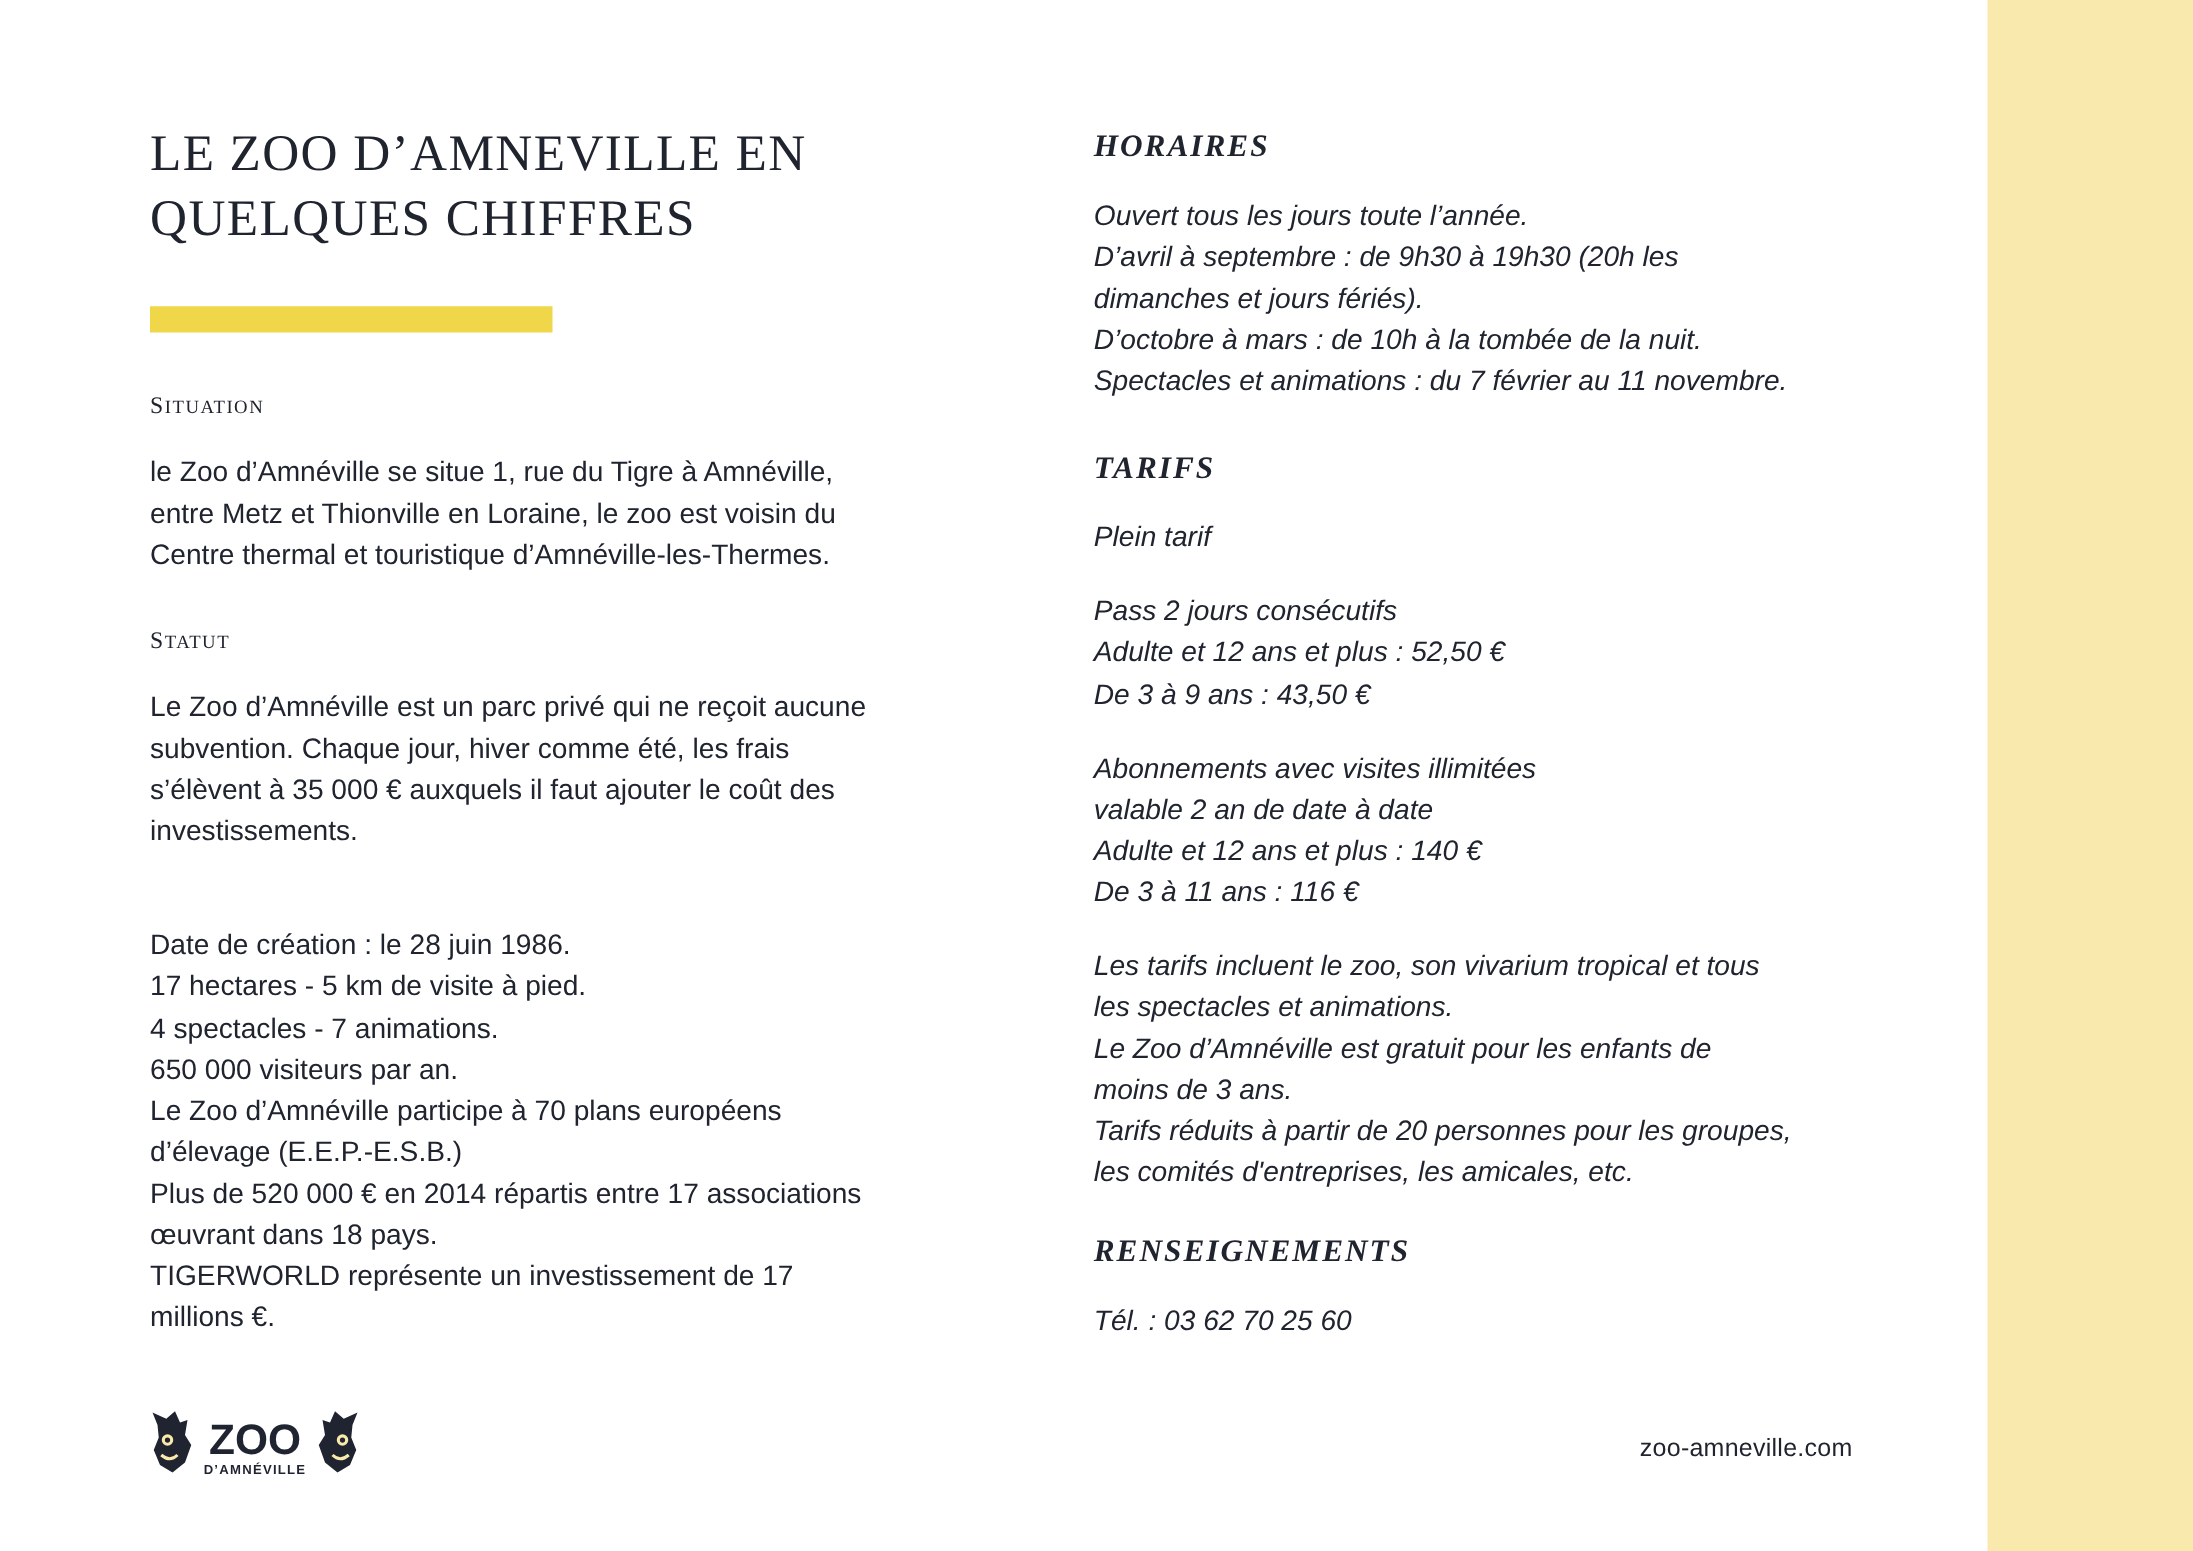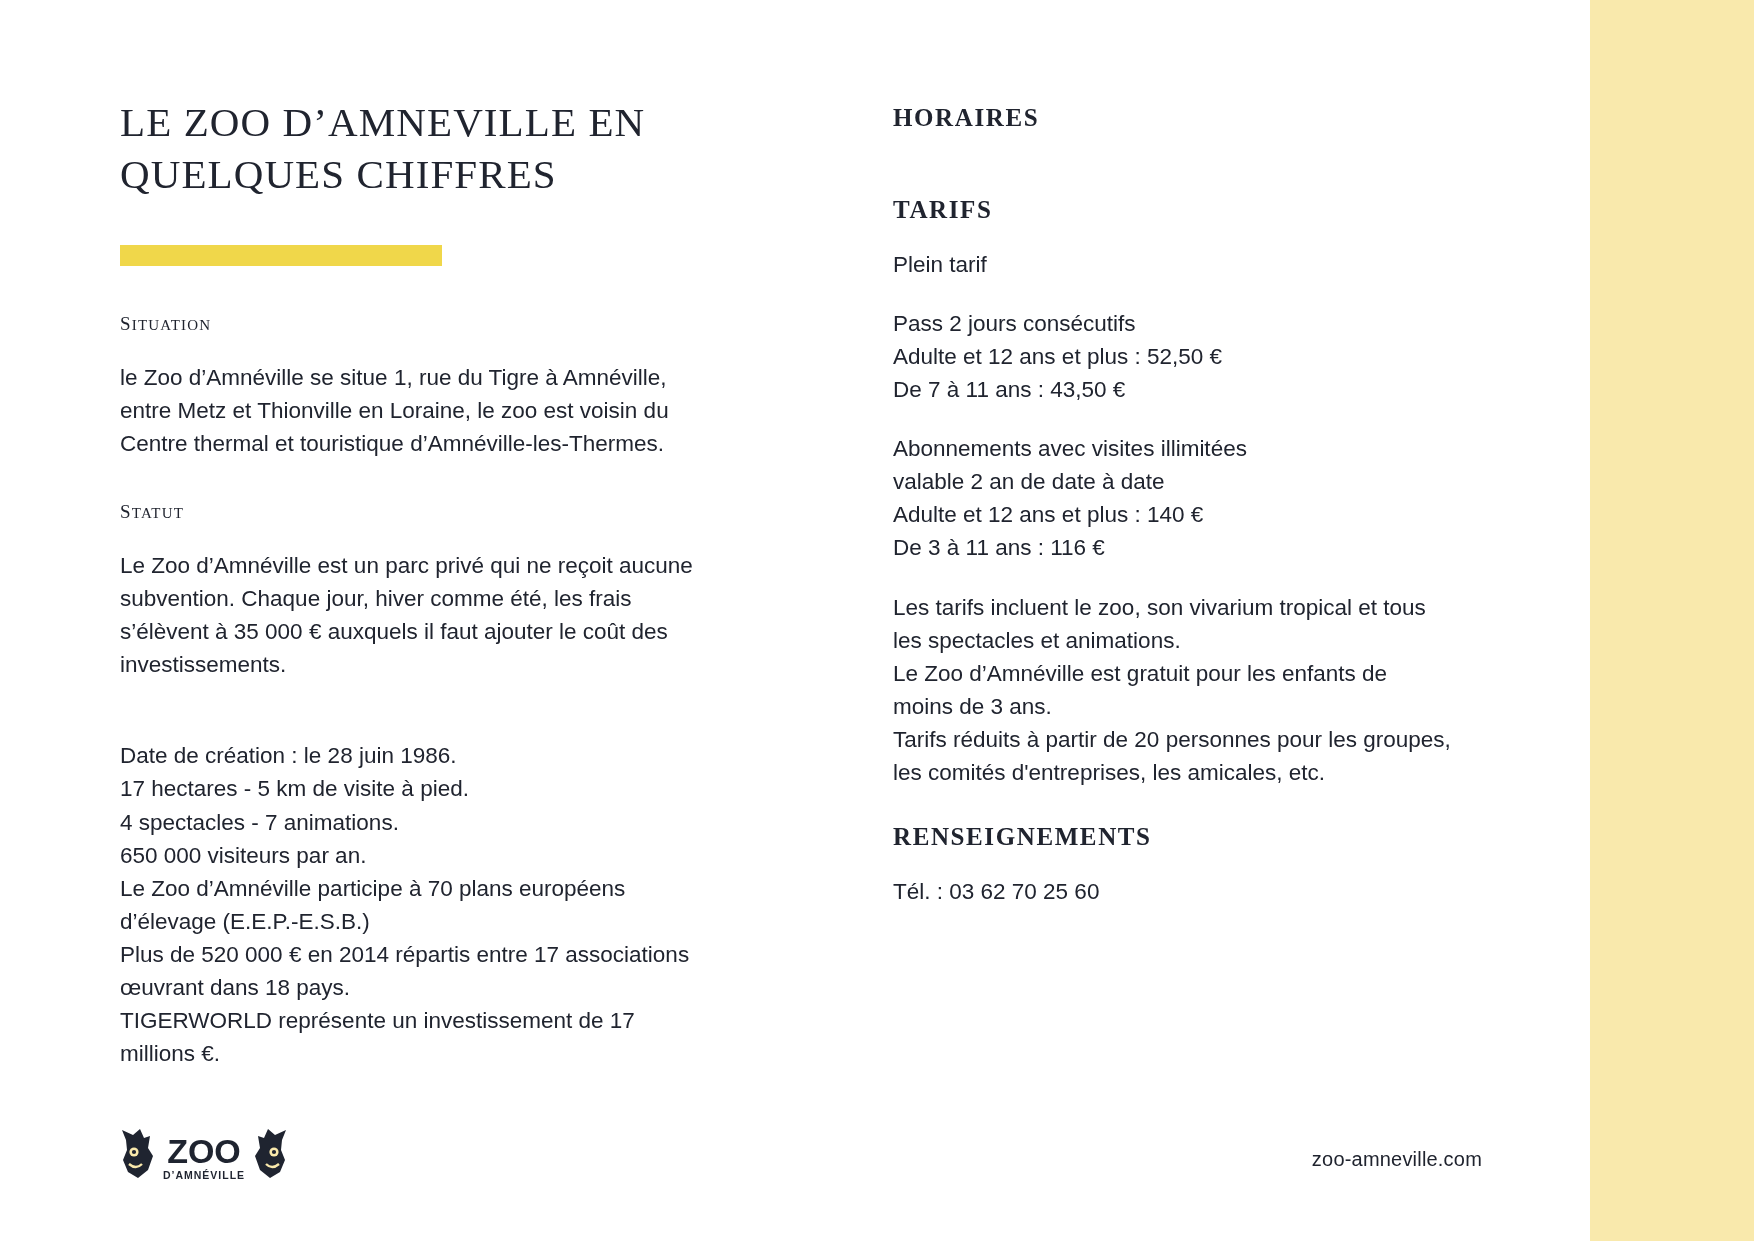--- a/index.html
+++ b/index.html
@@ -29,23 +29,24 @@
     height: 1241px;
   }
   .col-left {
     position: absolute;
     left: 120px;
     top: 96px;
     width: 580px;
   }
   .col-right {
     position: absolute;
-    left: 893px;
+    left: 875px;
     top: 104px;
     width: 560px;
+    font-style: italic;
   }
 
   
   .main-title {
     font-family: "Liberation Serif", serif;
     font-size: 41px;
     line-height: 1.28;
     letter-spacing: 1.1px;
     font-weight: 400;
     color: #20242f;
@@ -150,34 +151,38 @@
 Le Zoo d’Amnéville participe à 70 plans européens d’élevage (E.E.P.-E.S.B.)
 Plus de 520 000 € en 2014 répartis entre 17 associations œuvrant dans 18 pays.
 TIGERWORLD représente un investissement de 17 millions €.</p>
 
     </div>
 
     <div class="col-right">
 
       <h2 class="sec-head caps">HORAIRES</h2>
       <div class="gap-sm"></div>
+      <p class="body-text">Ouvert tous les jours toute l’année.
+D’avril à septembre : de 9h30 à 19h30 (20h les dimanches et jours fériés).
+D’octobre à mars : de 10h à la tombée de la nuit.
+Spectacles et animations : du 7 février au 11 novembre.</p>
 
       <div class="gap-lg"></div>
 
       <h2 class="sec-head caps">TARIFS</h2>
       <div class="gap-sm"></div>
 
       <div class="price-block">
         <p class="body-text">Plein tarif</p>
       </div>
 
       <div class="price-block">
         <p class="body-text">Pass 2 jours consécutifs</p>
         <p class="body-text">Adulte et 12 ans et plus : 52,50 €
-De 7 à 11 ans : 43,50 €</p>
+De 3 à 9 ans : 43,50 €</p>
       </div>
 
       <div class="price-block">
         <p class="body-text">Abonnements avec  visites illimitées
 valable 2 an de date à date</p>
         <p class="body-text">Adulte et 12 ans et plus : 140 €
 De 3 à 11 ans : 116 €</p>
       </div>
 
       <div class="gap-para"></div>

